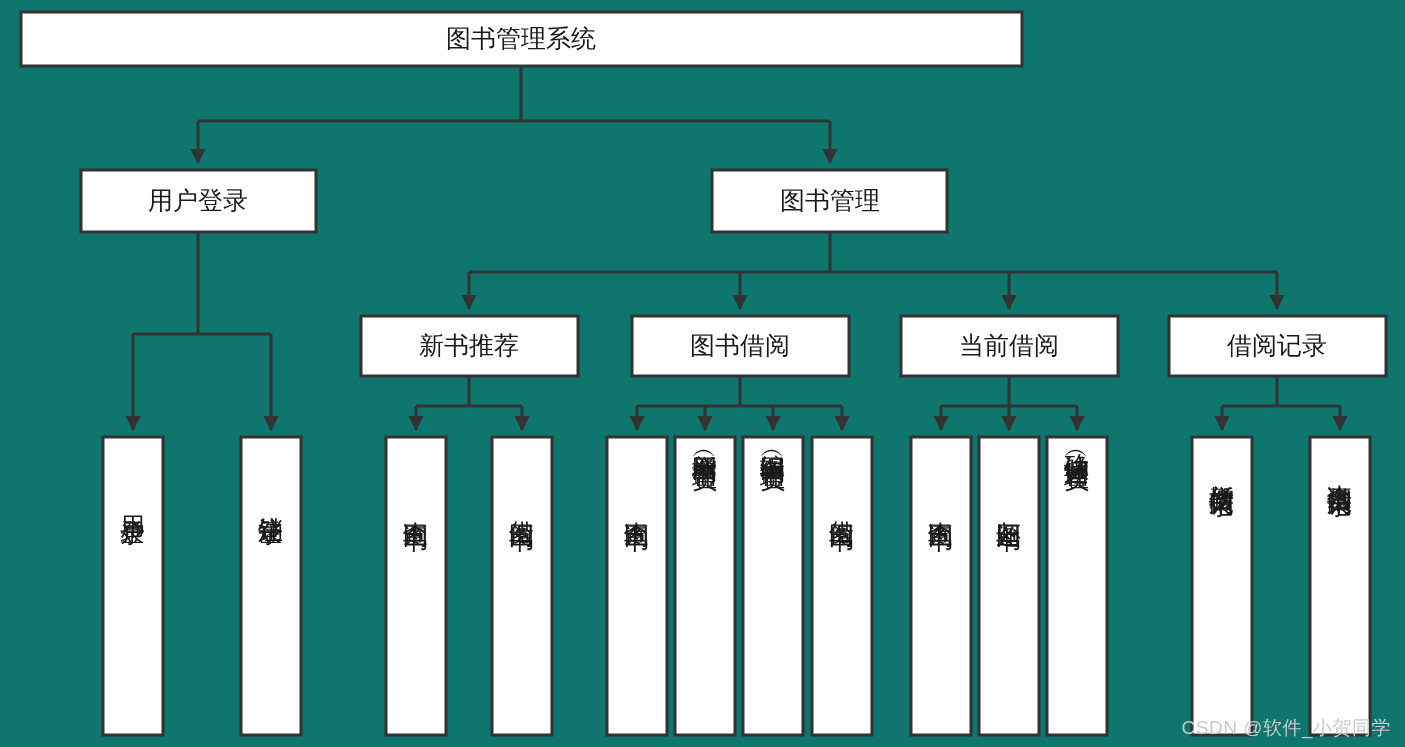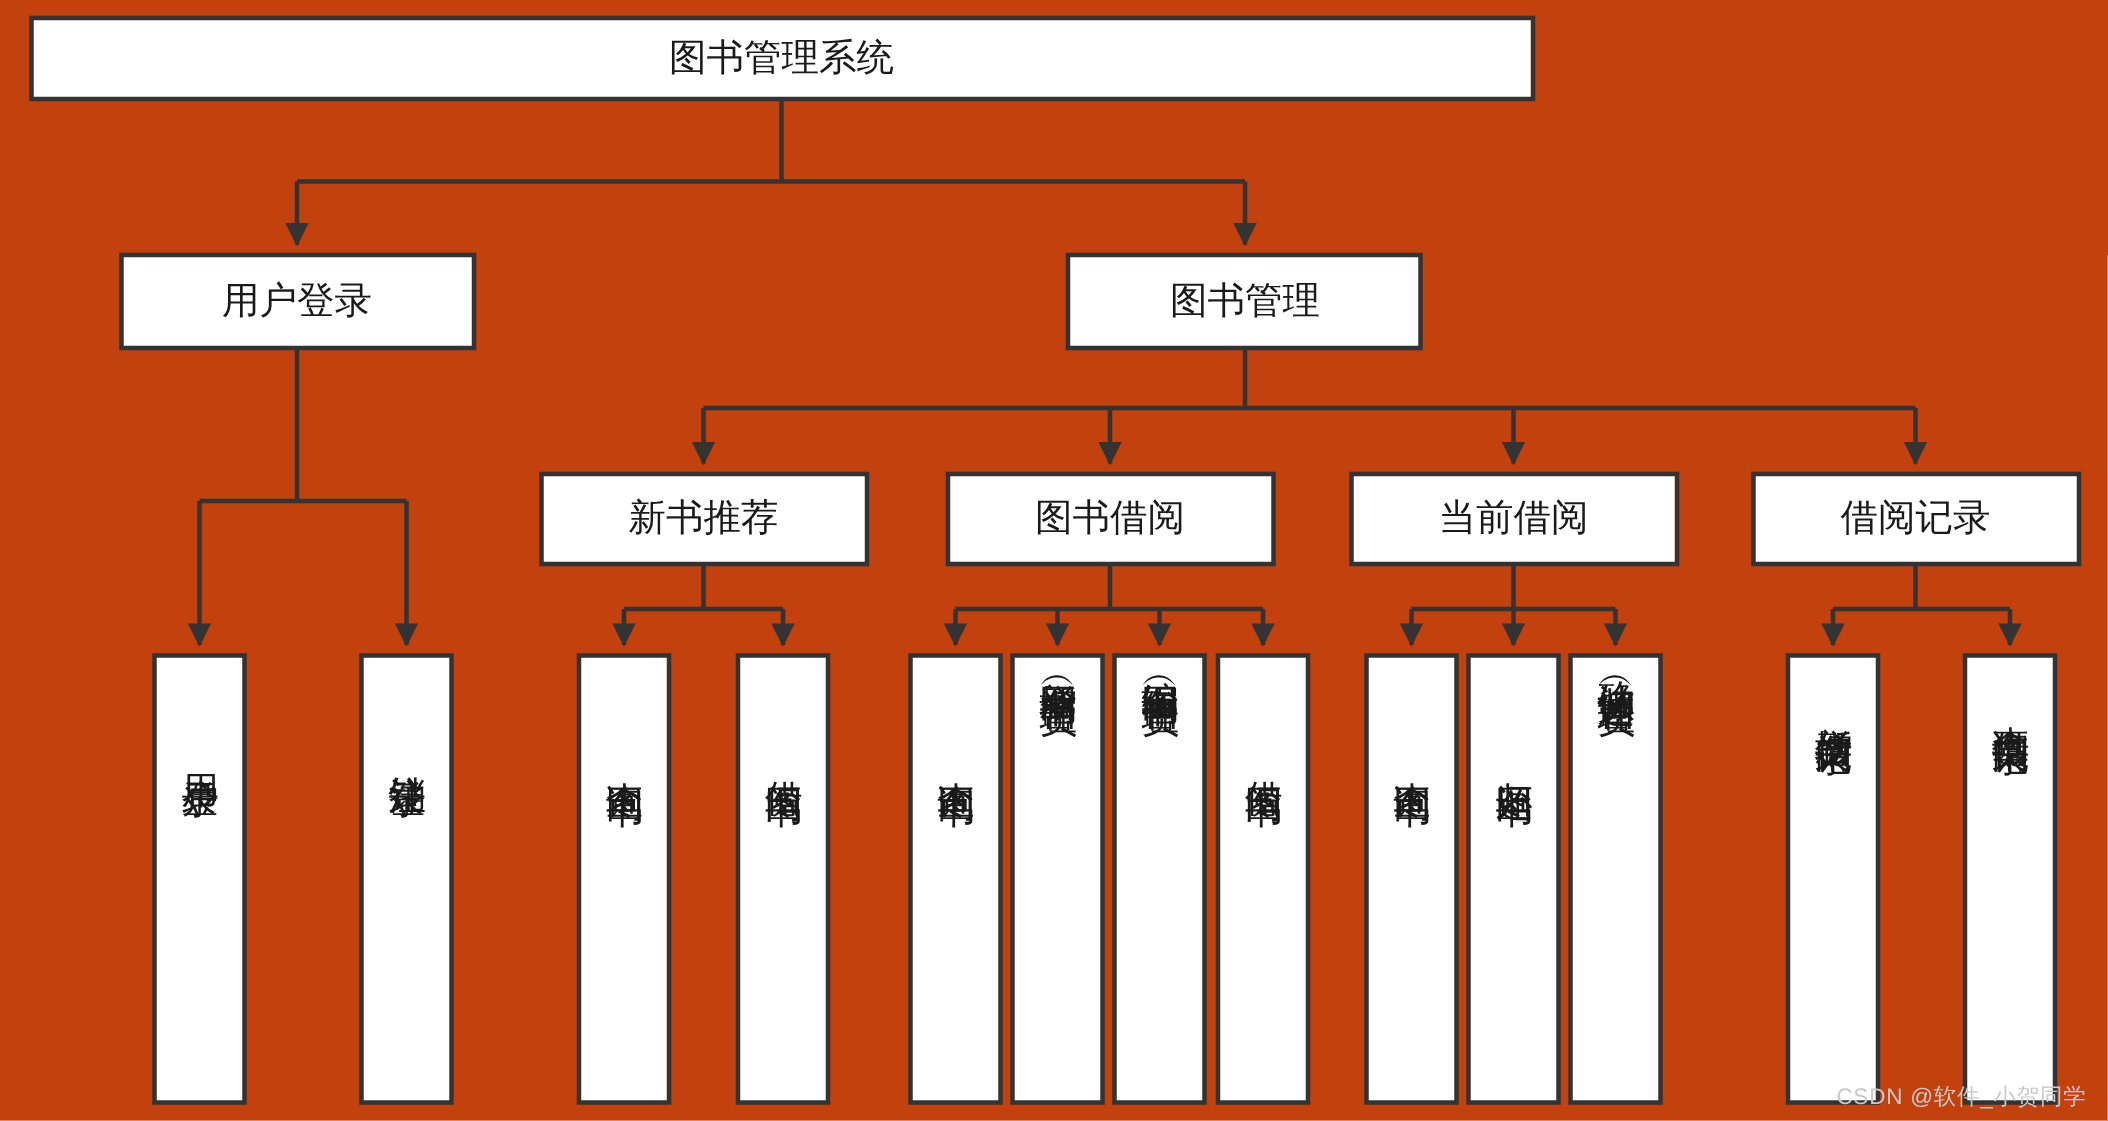--- a/index.html
+++ b/index.html
@@ -10,21 +10,21 @@
   body {
     width: 1405px;
     height: 747px;
     font-family: "Liberation Sans", "DejaVu Sans", sans-serif;
     overflow: hidden;
   }
   #diagram-root {
     position: relative;
     width: 1405px;
     height: 747px;
-    background: #c2410c;
+    background: #0f766e;
   }
   svg#tree-svg {
     position: absolute;
     left: 0;
     top: 0;
     width: 1405px;
     height: 747px;
     display: block;
   }
   .node-box {
@@ -55,21 +55,21 @@
     font-size: 25px;
     text-anchor: middle;
     writing-mode: vertical-rl;
     letter-spacing: 2px;
   }
   .watermark {
     position: absolute;
     right: 14px;
     bottom: 6px;
     font-family: "Liberation Sans", "DejaVu Sans", sans-serif;
-    font-size: 15px;
+    font-size: 19px;
     color: #c9c9c9;
     letter-spacing: 0.5px;
     white-space: nowrap;
     user-select: none;
   }
 </style>
 </head>
 <body>
 
 <div id="diagram-root">

